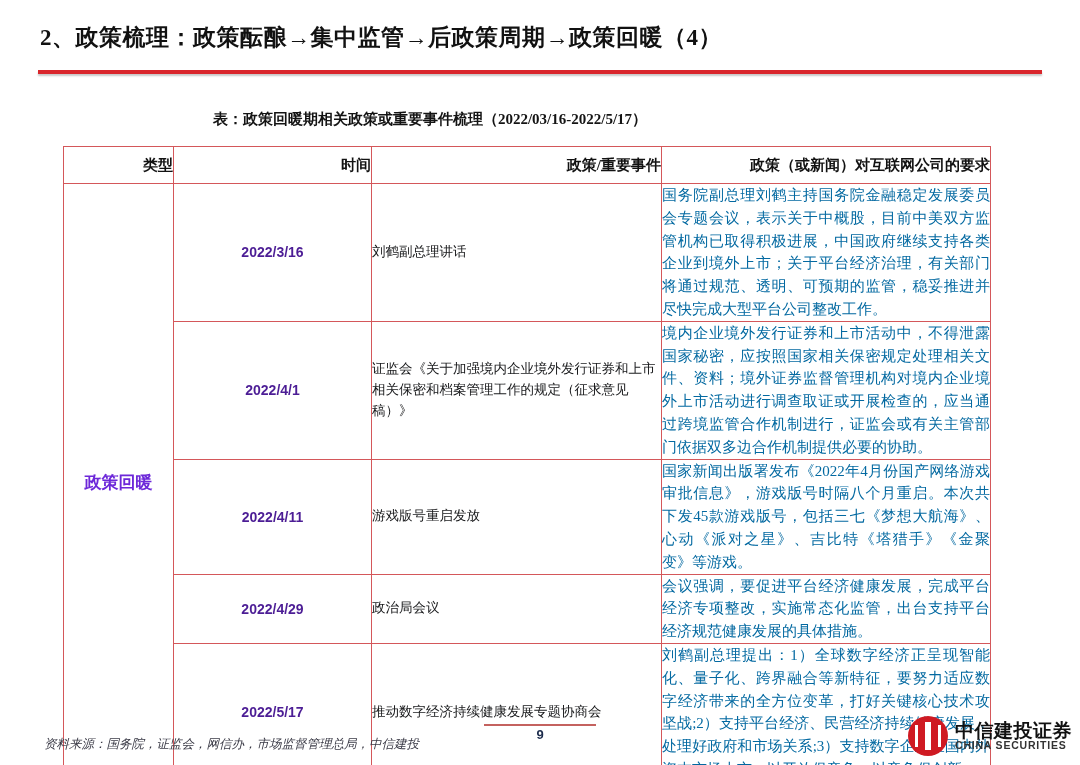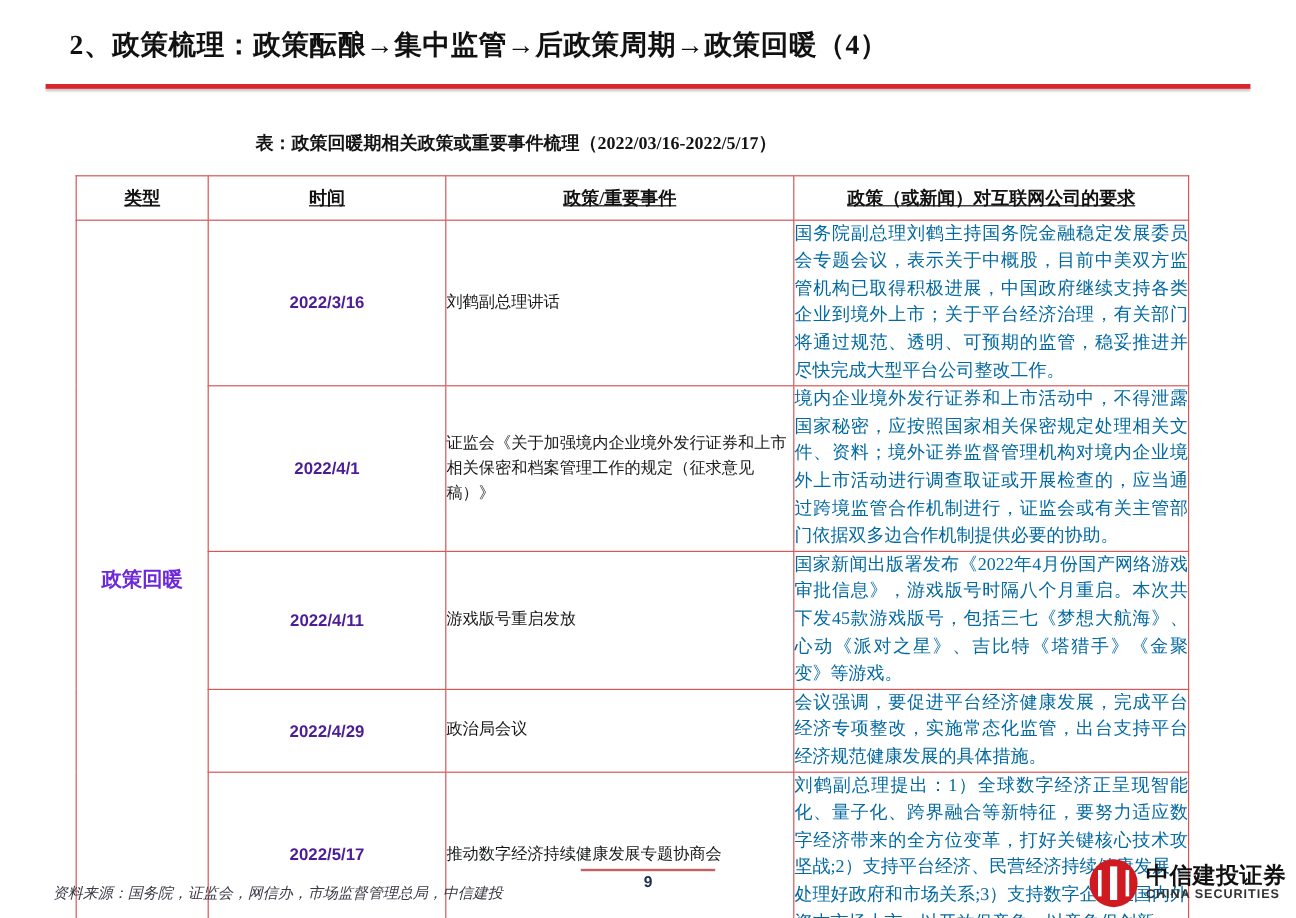--- a/index.html
+++ b/index.html
@@ -12,21 +12,21 @@
     background: #ffffff;
     font-family: "Liberation Serif", "DejaVu Serif", serif;
     color: #1a1a1a;
     overflow: hidden;
     position: relative;
   }
 
   
   .slide-title {
     position: absolute;
-    left: 58px;
+    left: 40px;
     top: 22px;
     font-size: 23px;
     font-weight: bold;
     letter-spacing: 0.5px;
     color: #111111;
     white-space: nowrap;
   }
   .title-rule {
     position: absolute;
     left: 38px;
@@ -64,23 +64,22 @@
   table.policy-table th,
   table.policy-table td {
     border: 1px solid #d4575a;
     padding: 0;
     vertical-align: middle;
   }
   table.policy-table thead th {
     height: 36px;
     font-size: 15px;
     font-weight: bold;
-    text-align: center;
+    text-align: right;
     color: #121212;
-    text-decoration: underline;
   }
   .col-type   { width: 110px; }
   .col-time   { width: 198px; }
   .col-event  { width: 290px; }
   .col-req    { width: 329px; }
 
   td.cell-type {
     text-align: center;
     font-size: 17px;
     font-weight: bold;

